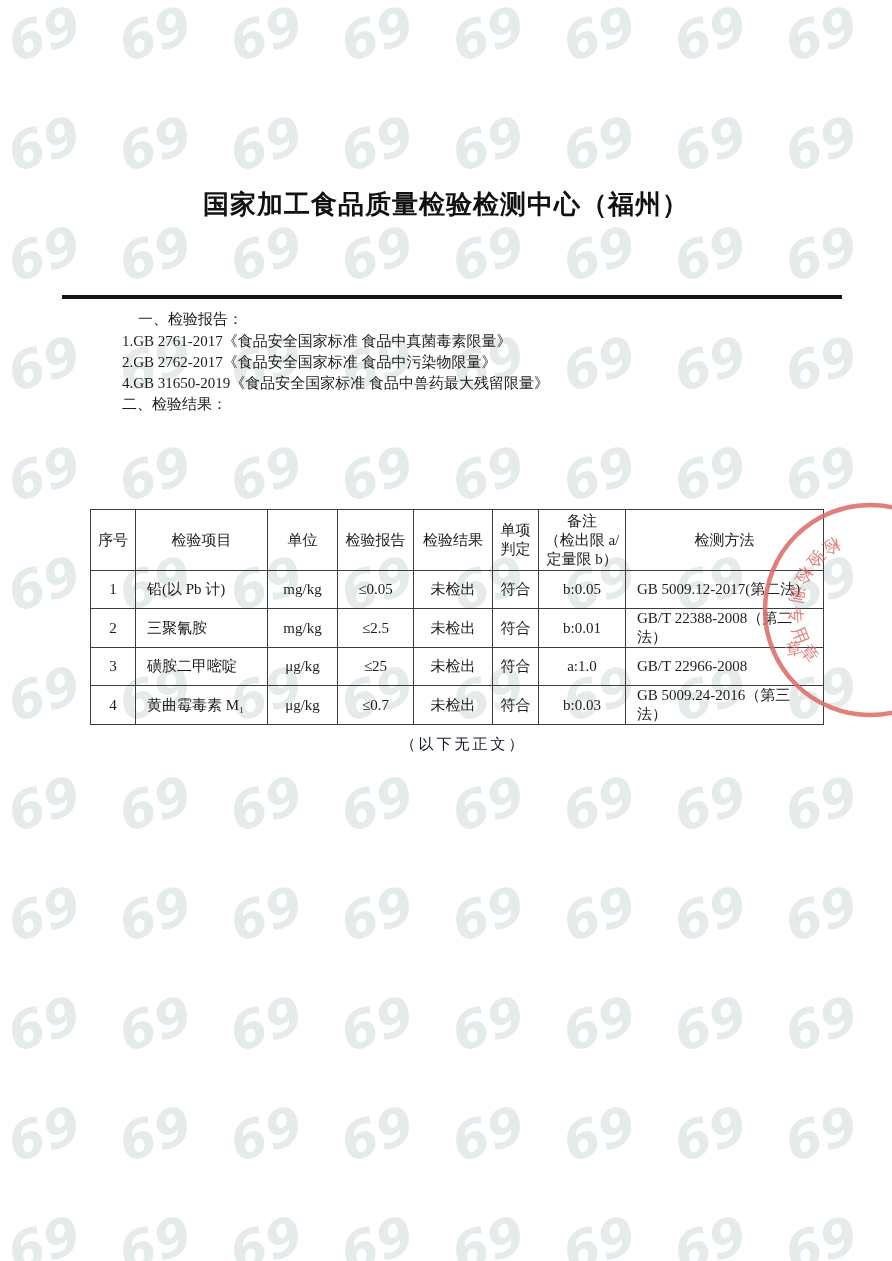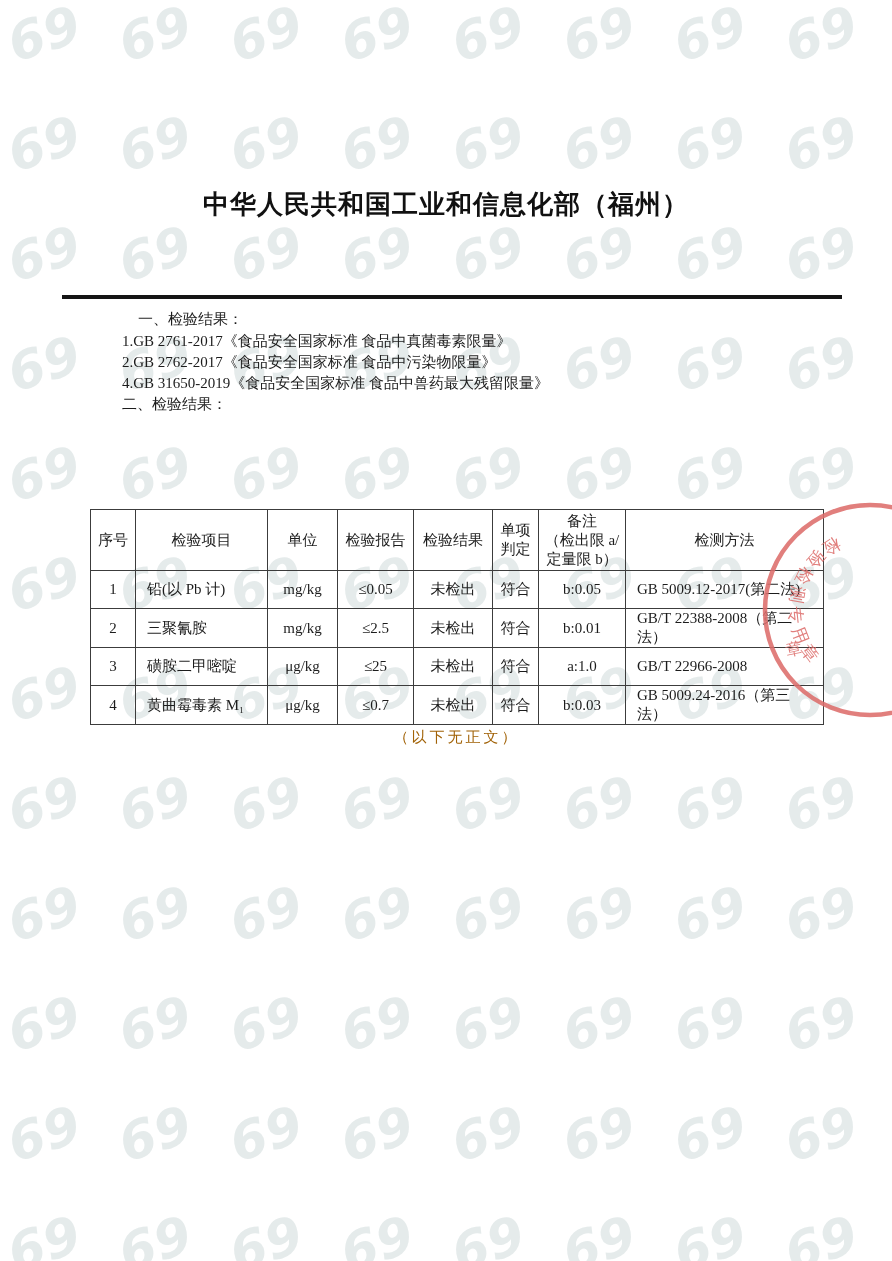--- a/index.html
+++ b/index.html
@@ -69,22 +69,22 @@
     padding:0 4px;
     text-align:center;vertical-align:middle;
     font-weight:normal;
     overflow:hidden;
   }
   .tbl th{white-space:pre-line;line-height:19px;height:60px;}
   .tbl td{height:37px;}
   .tbl td.al{text-align:left;padding-left:11px;}
   .endnote{
     position:absolute;top:728px;left:90px;width:733px;
-    text-align:center;font-size:15px;letter-spacing:3px;color:#a16207;
-    margin:0;
+    text-align:center;font-size:15px;letter-spacing:3px;color:#0f172a;
+    margin:7px;
   }
   
   .stamp{position:absolute;left:745px;top:488px;z-index:2;opacity:.88;}
 </style>
 </head>
 <body>
 
 <div class="page">
 
   <div class="watermarks" id="wm">
@@ -181,27 +181,27 @@
       <span class="wm-glyph" style="color: rgba(168, 190, 190, 0.3); left: 230px; top: 1218px;">69</span>
       <span class="wm-glyph" style="color: rgba(168, 190, 190, 0.3); left: 341px; top: 1218px;">69</span>
       <span class="wm-glyph" style="color: rgba(168, 190, 190, 0.3); left: 452px; top: 1218px;">69</span>
       <span class="wm-glyph" style="color: rgba(168, 190, 190, 0.3); left: 563px; top: 1218px;">69</span>
       <span class="wm-glyph" style="color: rgba(168, 190, 190, 0.3); left: 674px; top: 1218px;">69</span>
       <span class="wm-glyph" style="color: rgba(168, 190, 190, 0.3); left: 785px; top: 1218px;">69</span>
     </div>
 
   <div class="content">
 
-    <h2 class="center-title">中华人民共和国工业和信息化部（福州）</h2>
+    <h2 class="center-title">国家加工食品质量检验检测中心（福州）</h2>
 
 
     <div class="rule"></div>
 
     <div class="body-block">
-      <p class="sec-heading">一、检验结果：</p>
+      <p class="sec-heading">一、检验报告：</p>
       <p class="basis-item">1.GB 2761-2017《食品安全国家标准 食品中真菌毒素限量》</p>
       <p class="basis-item">2.GB 2762-2017《食品安全国家标准 食品中污染物限量》</p>
       <p class="basis-item">4.GB 31650-2019《食品安全国家标准 食品中兽药最大残留限量》</p>
       <p class="results-heading">二、检验结果：</p>
     </div>
 
     <table class="tbl">
       <colgroup>
         <col style="width:45px">
           <col style="width:132px">

